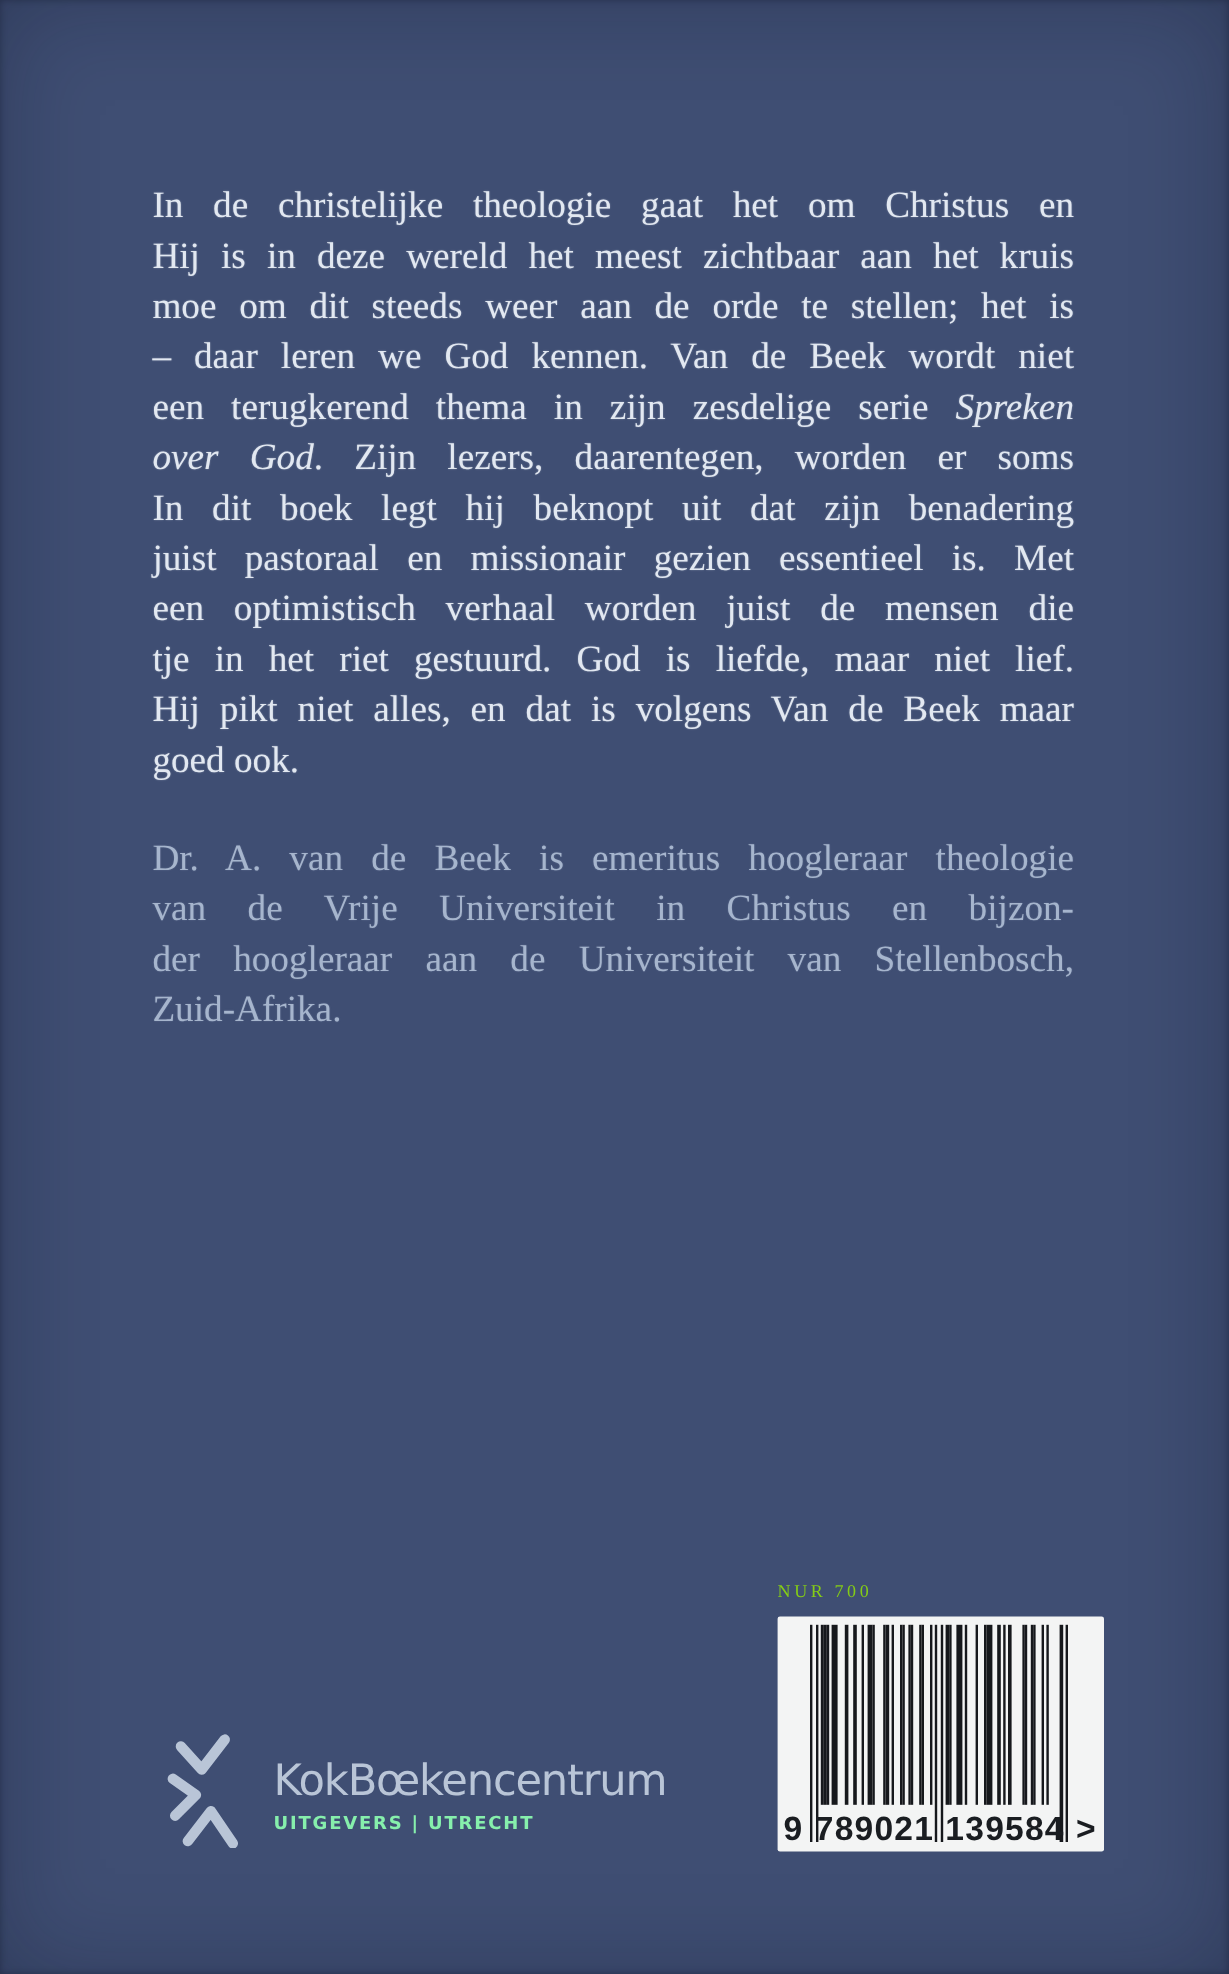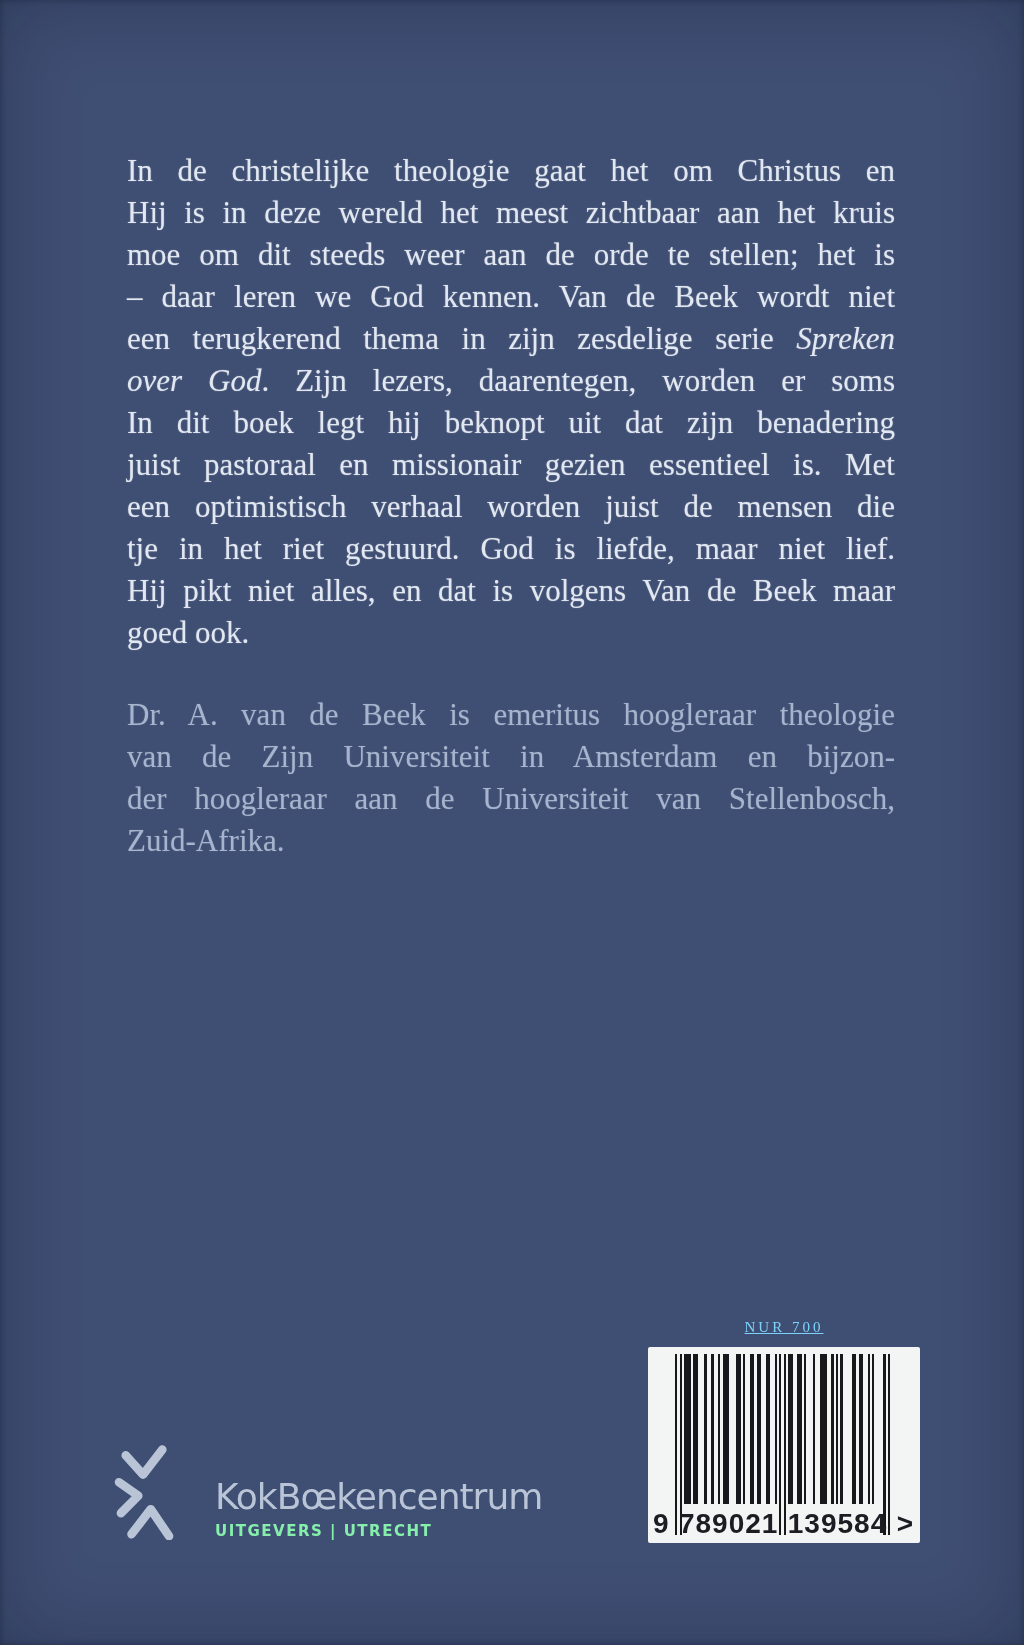--- a/index.html
+++ b/index.html
@@ -26,24 +26,22 @@
   .bio {
     margin-top: 40px;
     color: #a6b5cd;
     text-shadow: 0 0 1.5px rgba(166,181,205,.35);
   }
 
   
   .nur {
     position: absolute;
     left: 648px; top: 1319px; width: 272px;
-    text-align: center;
     font-size: 15px; letter-spacing: 3px;
-    color: #7dd3fc;
-    text-decoration: underline;
+    color: #84cc16;
   }
 
   
   .barcode-box {
     position: absolute;
     left: 648px; top: 1347px; width: 272px; height: 196px;
     background: #f3f4f4;
     border-radius: 2px;
     box-sizing: border-box;
   }
@@ -59,22 +57,22 @@
     position: absolute;
     left: 5px; right: 6px; bottom: 3px;
     display: flex; justify-content: space-between; align-items: baseline;
     font-family: "Liberation Sans", sans-serif;
     font-size: 28px; font-weight: 700; color: #1a1d21;
     letter-spacing: 1px;
   }
 
   
   .publisher {
-    position: absolute; left: 113px; top: 1440px;
-    display: flex; align-items: flex-end; gap: 12px;
+    position: absolute; left: 138px; top: 1440px;
+    display: flex; align-items: center;
   }
   .logo-mark { width: 64px; height: 100px; flex: 0 0 auto; }
   .pub-text { margin-left: 26px; margin-top: 14px; font-family: "DejaVu Sans", sans-serif; }
   .pub-name {
     font-size: 36px; font-weight: 500; letter-spacing: -1px;
     color: #b9c5d7; line-height: 1;
   }
   .pub-tagline {
     margin-top: 7px;
     font-size: 15px; font-weight: 700; letter-spacing: 1.5px;
@@ -104,21 +102,21 @@
     <div class="para">
         <div class="line"><span>In dit boek legt hij beknopt uit dat zijn benadering</span></div>
         <div class="line"><span>juist pastoraal en missionair gezien essentieel is. Met</span></div>
         <div class="line"><span>een optimistisch verhaal worden juist de mensen die</span></div>
         <div class="line"><span>tje in het riet gestuurd. God is liefde, maar niet lief.</span></div>
         <div class="line"><span>Hij pikt niet alles, en dat is volgens Van de Beek maar</span></div>
         <div class="line last"><span>goed ook.</span></div>
       </div>
     <div class="para bio">
         <div class="line"><span>Dr. A. van de Beek is emeritus hoogleraar theologie</span></div>
-        <div class="line"><span>van de Zijn Universiteit in Amsterdam en bijzon-</span></div>
+        <div class="line"><span>van de Vrije Universiteit in Christus en bijzon-</span></div>
         <div class="line"><span>der hoogleraar aan de Universiteit van Stellenbosch,</span></div>
         <div class="line last"><span>Zuid-Afrika.</span></div>
       </div>
   </section>
 
   <div class="nur">NUR 700</div>
 
   <div class="barcode-box">
     <div class="bars">
         <div class="module bar guard"></div>

